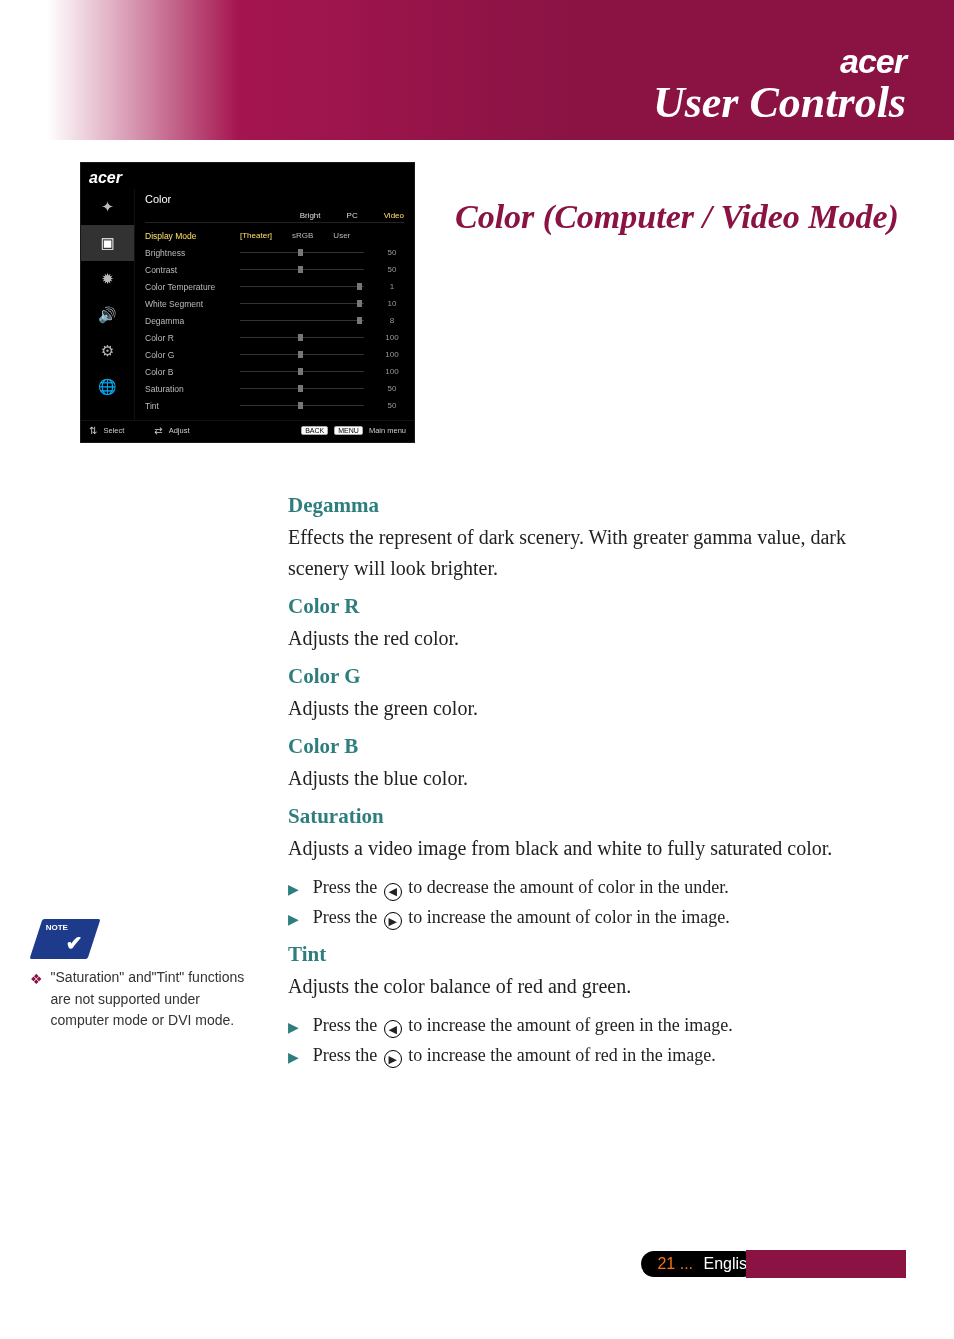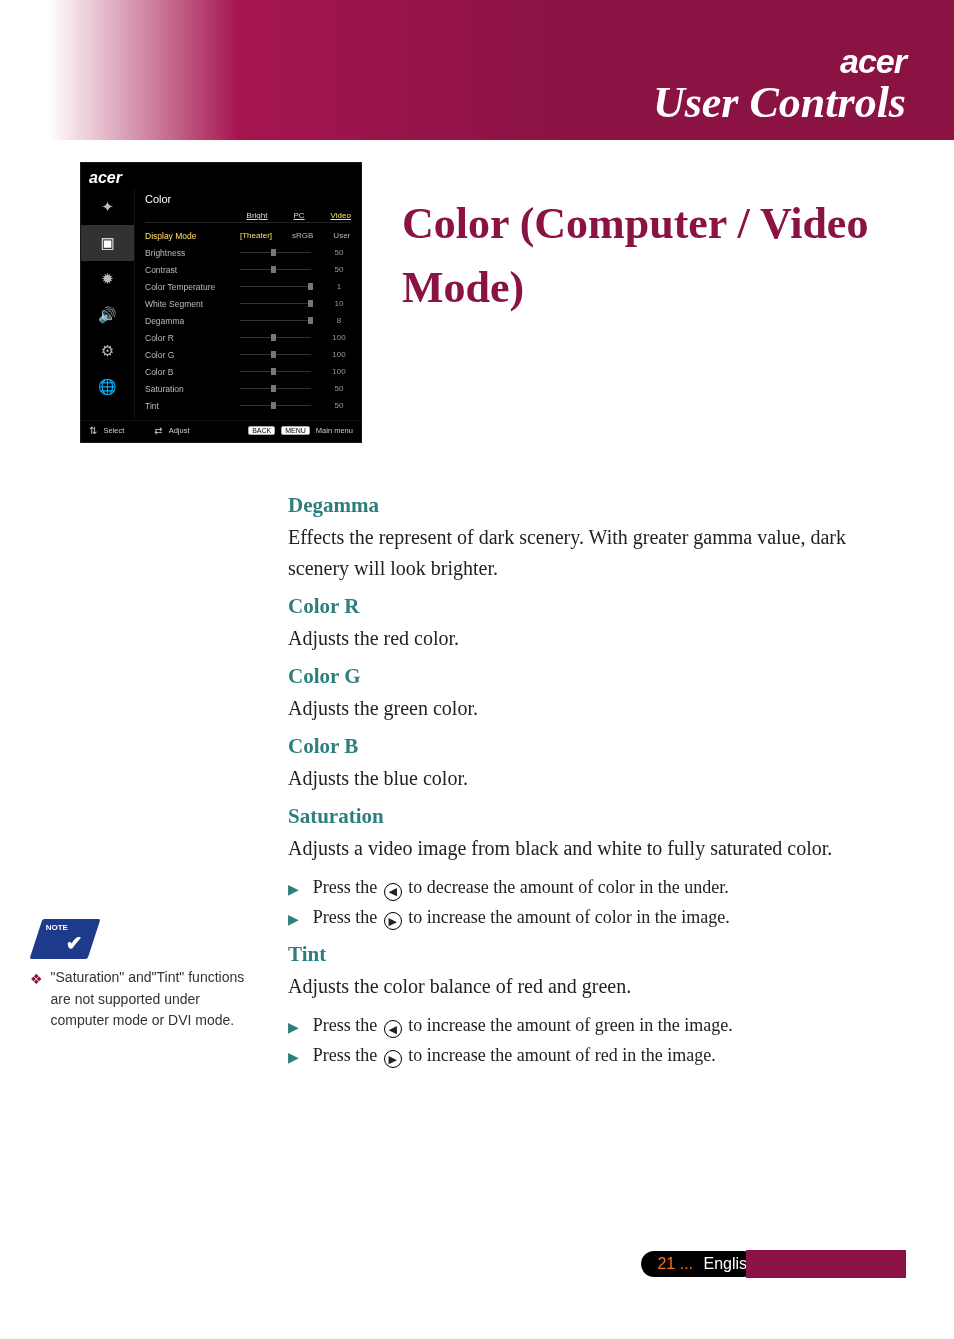--- a/index.html
+++ b/index.html
@@ -82,21 +82,21 @@
   }
   .osd-icons .ic{
     height:36px;
     display:flex;align-items:center;justify-content:center;
     font-size:15px;
     color:#bbb;
   }
   .osd-icons .ic.active{background:#323232;color:#fff;}
   .osd-main{flex:1;padding:4px 10px 6px 10px;}
   .osd-title{font-size:11px;color:#fff;margin-bottom:6px;}
-  .osd-tabs{display:flex;justify-content:flex-end;gap:26px;color:#ddd;font-size:8px;margin-bottom:2px;text-decoration:underline;}
+  .osd-tabs{display:flex;justify-content:flex-end;gap:26px;color:#ddd;font-size:8px;margin-bottom:2px;}
   .osd-tabs .t.active{color:var(--osd-highlight);}
   .osd-sep{height:1px;background:#222;margin:2px 0 4px;}
   .osd-row{display:flex;align-items:center;height:17px;color:#bbb;}
   .osd-row.hl{color:var(--osd-highlight);}
   .osd-row .lab{width:95px;}
   .osd-row .sld{flex:1;position:relative;height:8px;}
   .osd-row .sld .track{position:absolute;top:3px;left:0;right:16px;height:1px;background:#333;}
   .osd-row .sld .thumb{position:absolute;top:0;width:5px;height:7px;background:#777;}
   .osd-row .val{width:24px;text-align:center;color:#999;font-size:8px;}
   .osd-row .modeopts{flex:1;display:flex;gap:20px;font-size:8px;color:#bbb;}
@@ -107,22 +107,23 @@
     border-top:1px solid #111;
     font-size:7.5px;color:#ccc;
   }
   .osd-foot .btn{display:inline-block;border:1px solid #aaa;border-radius:2px;padding:0 3px;font-size:7px;background:#fff;color:#000;}
   .osd-foot .arrw{font-size:10px;}
   .osd-foot .sp{flex:1;}
 
   
   .section-title{
     color:var(--magenta);
+    font-style:italic;
     font-weight:700;
-    font-size:44px;
+    font-size:34px;
     line-height:1.45;
     margin:30px 0 16px 0;
   }
 
   
   .h3{color:var(--teal);font-weight:700;font-size:21px;margin:10px 0 2px;}
   .p{font-size:20px;line-height:1.55;margin:4px 0 10px;}
   ul.arrow{list-style:none;padding:0;margin:4px 0 10px 0;}
   ul.arrow li{display:flex;align-items:flex-start;gap:14px;font-size:18px;line-height:1.55;margin:2px 0;}
   ul.arrow li .chev{color:var(--teal);font-size:14px;margin-top:5px;}

